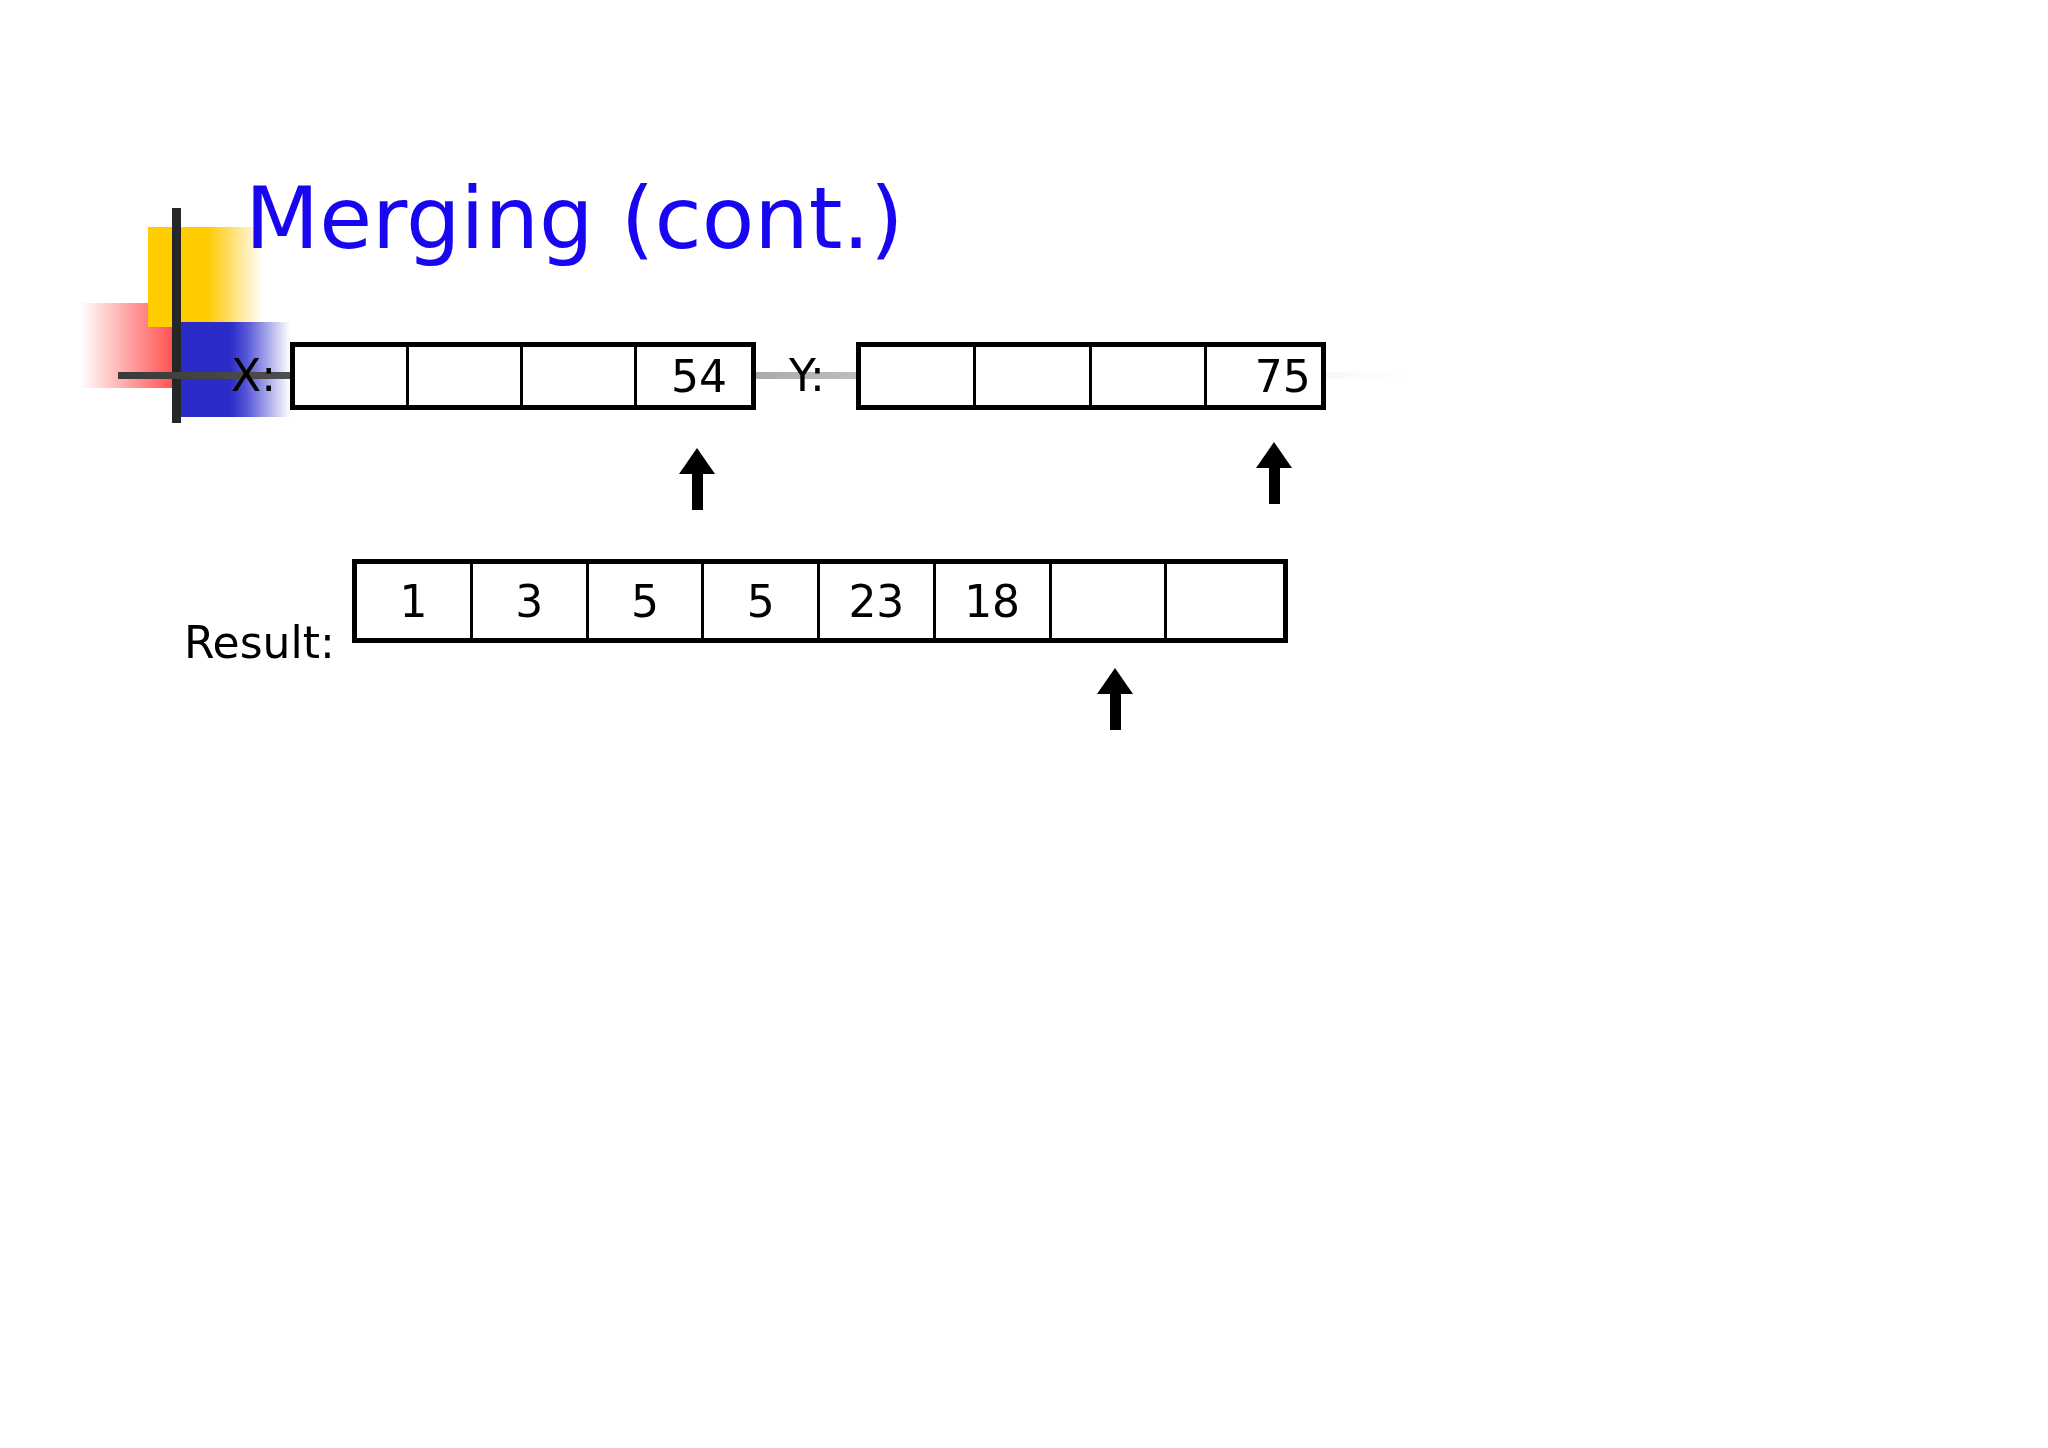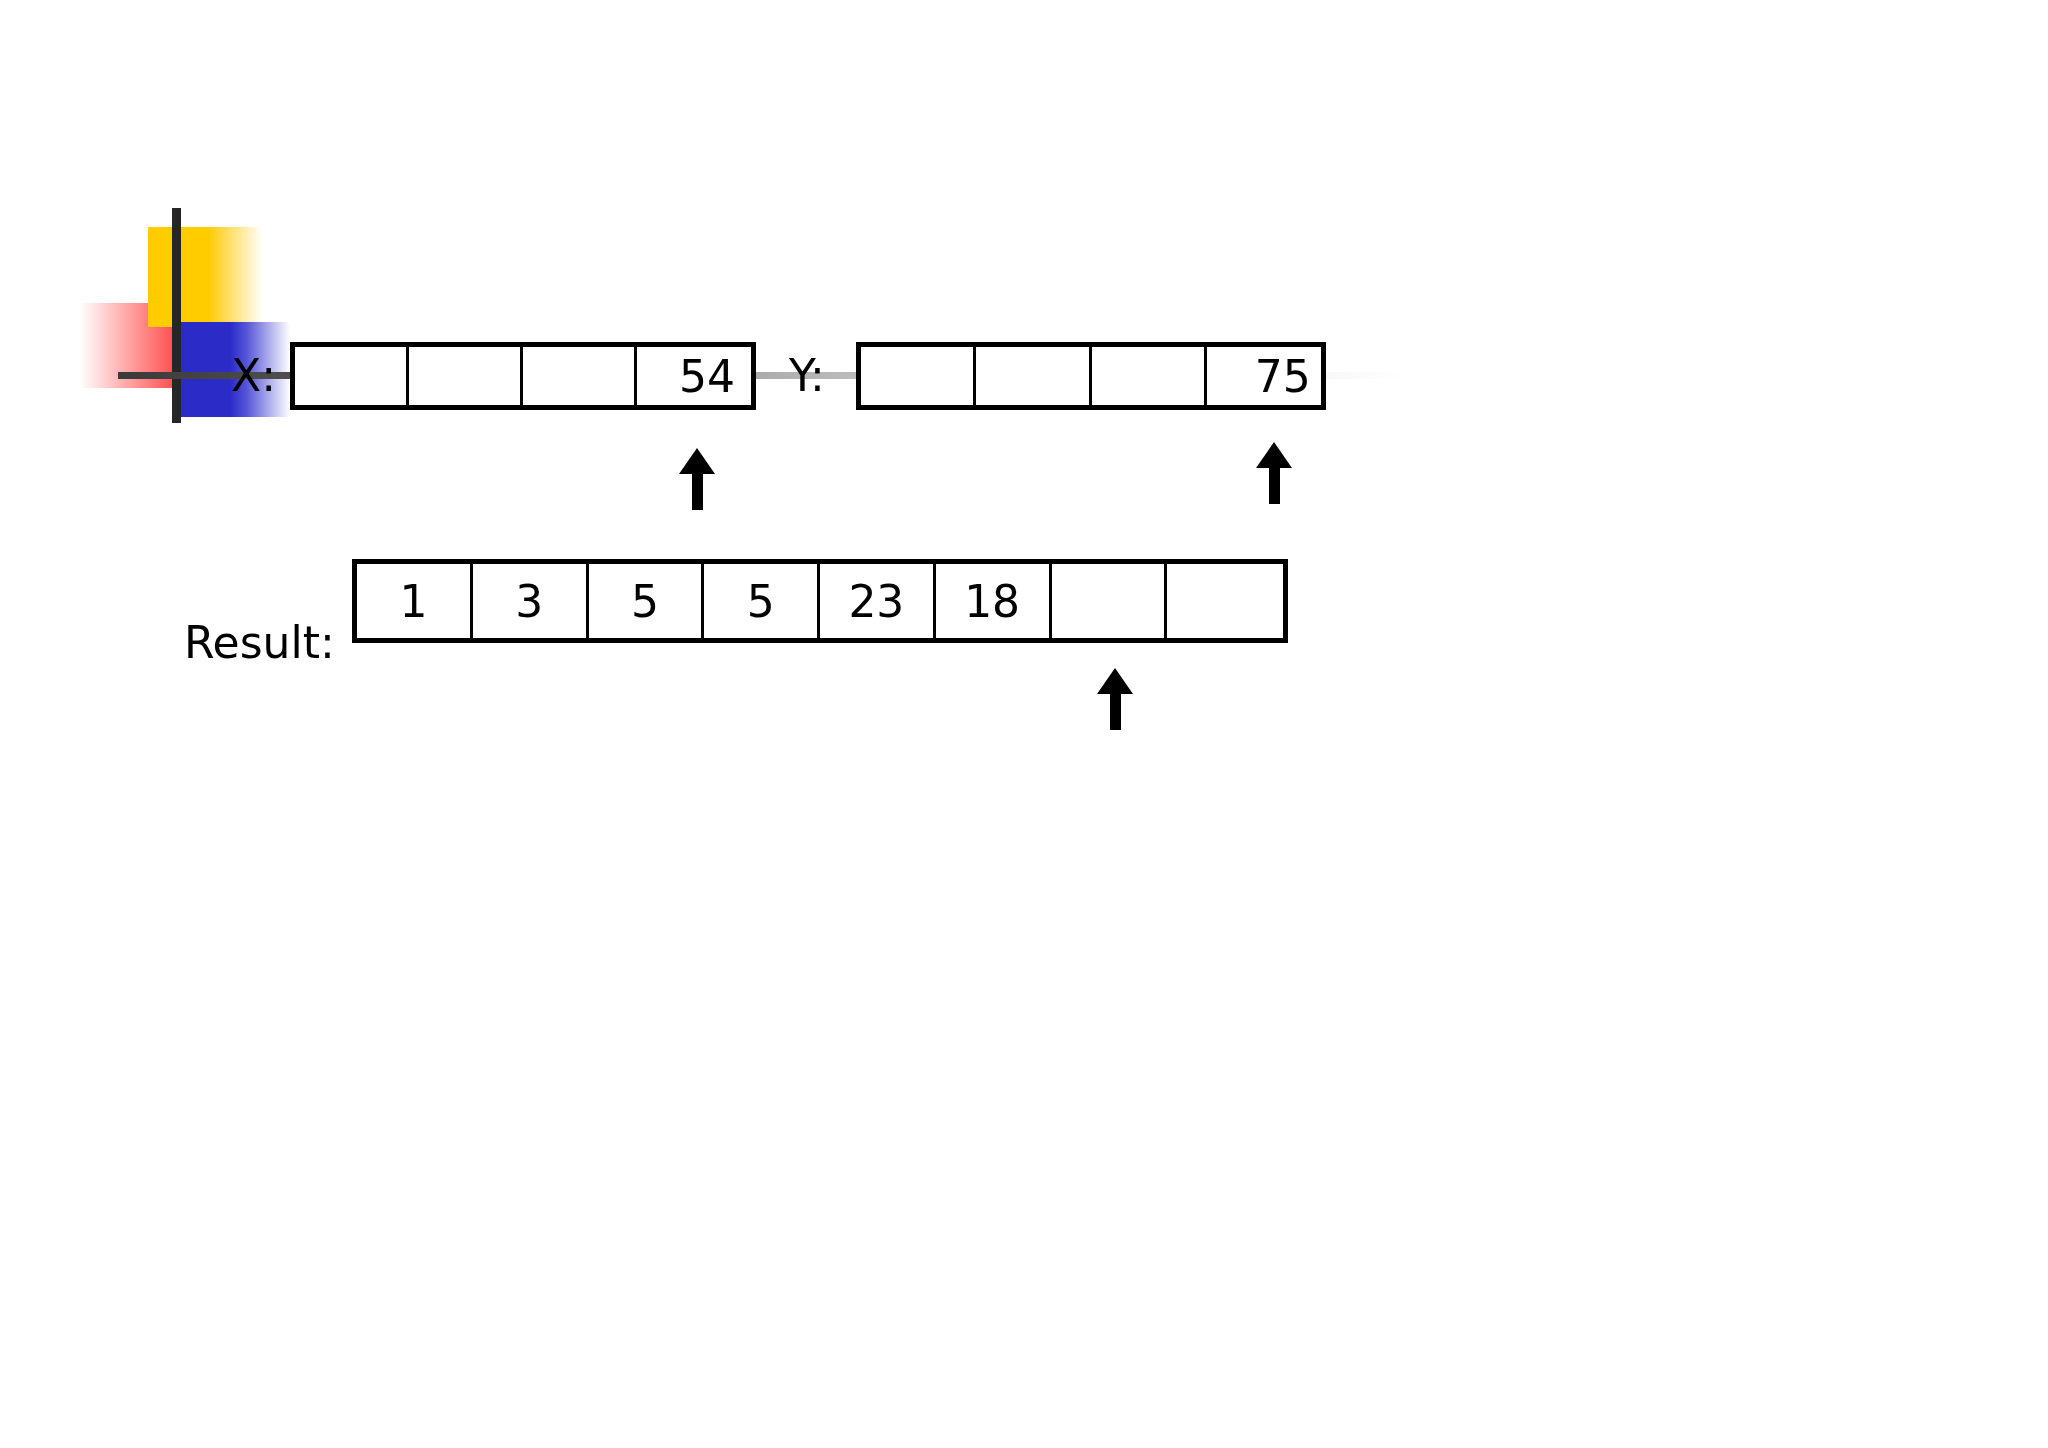--- a/index.html
+++ b/index.html
@@ -80,21 +80,21 @@
     box-sizing: border-box;
     border-right: 3px solid #000000;
     display: flex;
     align-items: center;
     justify-content: center;
     font-size: 44px;
     color: #000000;
     height: 100%;
   }
   .cell:last-child { border-right: none; }
-  .cell.right { justify-content: flex-end; padding-right: 16px; }
+  .cell.right { justify-content: flex-end; padding-right: 24px; }
 
   
   #array-x { left: 290px; top: 342px; width: 466px; height: 68px; }
   #array-x .cell { width: 25%; }
   #label-x { left: 231px; top: 350px; }
 
   
   #array-y { left: 856px; top: 342px; width: 470px; height: 68px; }
   #array-y .cell { width: 25%; margin-left: 38px; }
   #label-y { left: 789px; top: 350px; }
@@ -132,20 +132,21 @@
 </style>
 </head>
 <body>
 
 <div id="title-block">
   <div class="deco-red"></div>
   <div class="deco-yellow"></div>
   <div class="deco-blue"></div>
   <div class="deco-vbar"></div>
   <div class="deco-hline"></div>
+  <div id="page-title">Merging (cont.)</div>
 </div>
 
 <div class="row-label" id="label-x">X:</div>
 <div class="array-box" id="array-x">
   <div class="cell"></div>
   <div class="cell"></div>
   <div class="cell"></div>
   <div class="cell right">54</div>
 </div>
 <div class="arrow-up" id="arrow-x">

